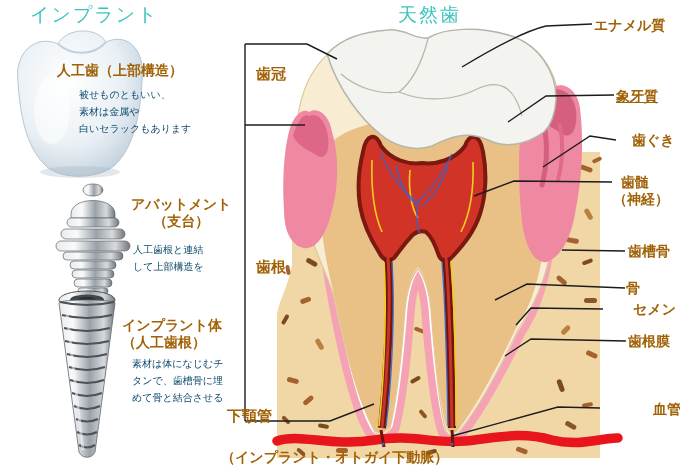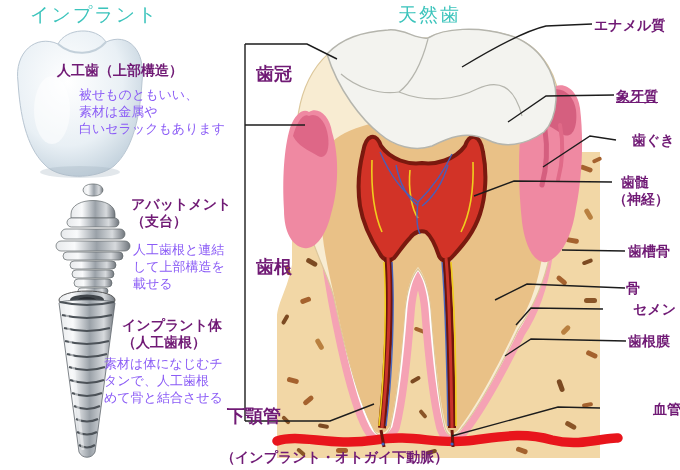--- a/index.html
+++ b/index.html
@@ -1,23 +1,23 @@
 <!DOCTYPE html>
 <html><head>
 <meta charset="utf-8">
 <style>
   html,body{margin:0;padding:0;background:#fff;}
   #stage{position:relative;width:680px;height:470px;background:#ffffff;overflow:hidden;
          font-family:"Liberation Serif",serif;}
   #art{position:absolute;left:0;top:0;width:680px;height:470px;}
   .heading{position:absolute;font-family:"Liberation Sans",sans-serif;color:#3cc4bc;
            font-size:19px;letter-spacing:2px;white-space:nowrap;}
-  .lbl{position:absolute;font-weight:bold;color:#701a75;font-size:14px;line-height:17px;white-space:nowrap;}
-  .lbl.big{font-size:18px;}
-  .desc{position:absolute;color:#8b5cf6;font-size:13px;line-height:17px;white-space:nowrap;}
+  .lbl{position:absolute;font-weight:bold;color:#a16207;font-size:14px;line-height:17px;white-space:nowrap;}
+  .lbl.big{font-size:15px;}
+  .desc{position:absolute;color:#0c4a6e;font-size:10px;line-height:17px;white-space:nowrap;}
 </style>
 </head>
 <body>
 
 <div id="stage">
 
 <svg id="art" viewBox="0 0 680 470">
   <defs>
     <radialGradient id="gradCrown" cx="40%" cy="35%" r="80%">
       <stop offset="0%" stop-color="#ffffff"></stop>
@@ -215,37 +215,36 @@
   <div class="heading" style="left:30px;top:2px;">インプラント</div>
   <div class="heading" style="left:398px;top:2px;">天然歯</div>
 
   <div class="lbl" style="left:57px;top:62px;">人工歯（上部構造）</div>
   <div class="desc" style="left:79px;top:86px;">
     <div>被せものともいい、</div>
     <div>素材は金属や</div>
     <div>白いセラックもあります</div>
   </div>
 
-  <div class="lbl" style="left:131px;top:196px;">
+  <div class="lbl" style="left:131px;top:196px;text-align:center;">
     <div>アバットメント</div>
     <div>（支台）</div>
   </div>
   <div class="desc" style="left:133px;top:241px;">
     <div>人工歯根と連結</div>
     <div>して上部構造を</div>
-    <div>載せる</div>
   </div>
 
   <div class="lbl" style="left:122px;top:317px;">
     <div>インプラント体</div>
     <div>（人工歯根）</div>
   </div>
-  <div class="desc" style="left:104px;top:355px;">
+  <div class="desc" style="left:132px;top:355px;">
     <div>素材は体になじむチ</div>
-    <div>タンで、人工歯根</div>
+    <div>タンで、歯槽骨に埋</div>
     <div>めて骨と結合させる</div>
   </div>
 
   <div class="lbl big" style="left:256px;top:66px;">歯冠</div>
   <div class="lbl big" style="left:256px;top:259px;">歯根</div>
 
   <div class="lbl" style="left:594px;top:17px;">エナメル質</div>
   <div class="lbl" style="left:616px;top:88px;text-decoration:underline;">象牙質</div>
   <div class="lbl" style="left:632px;top:132px;">歯ぐき</div>
   <div class="lbl" style="left:621px;top:174px;">

